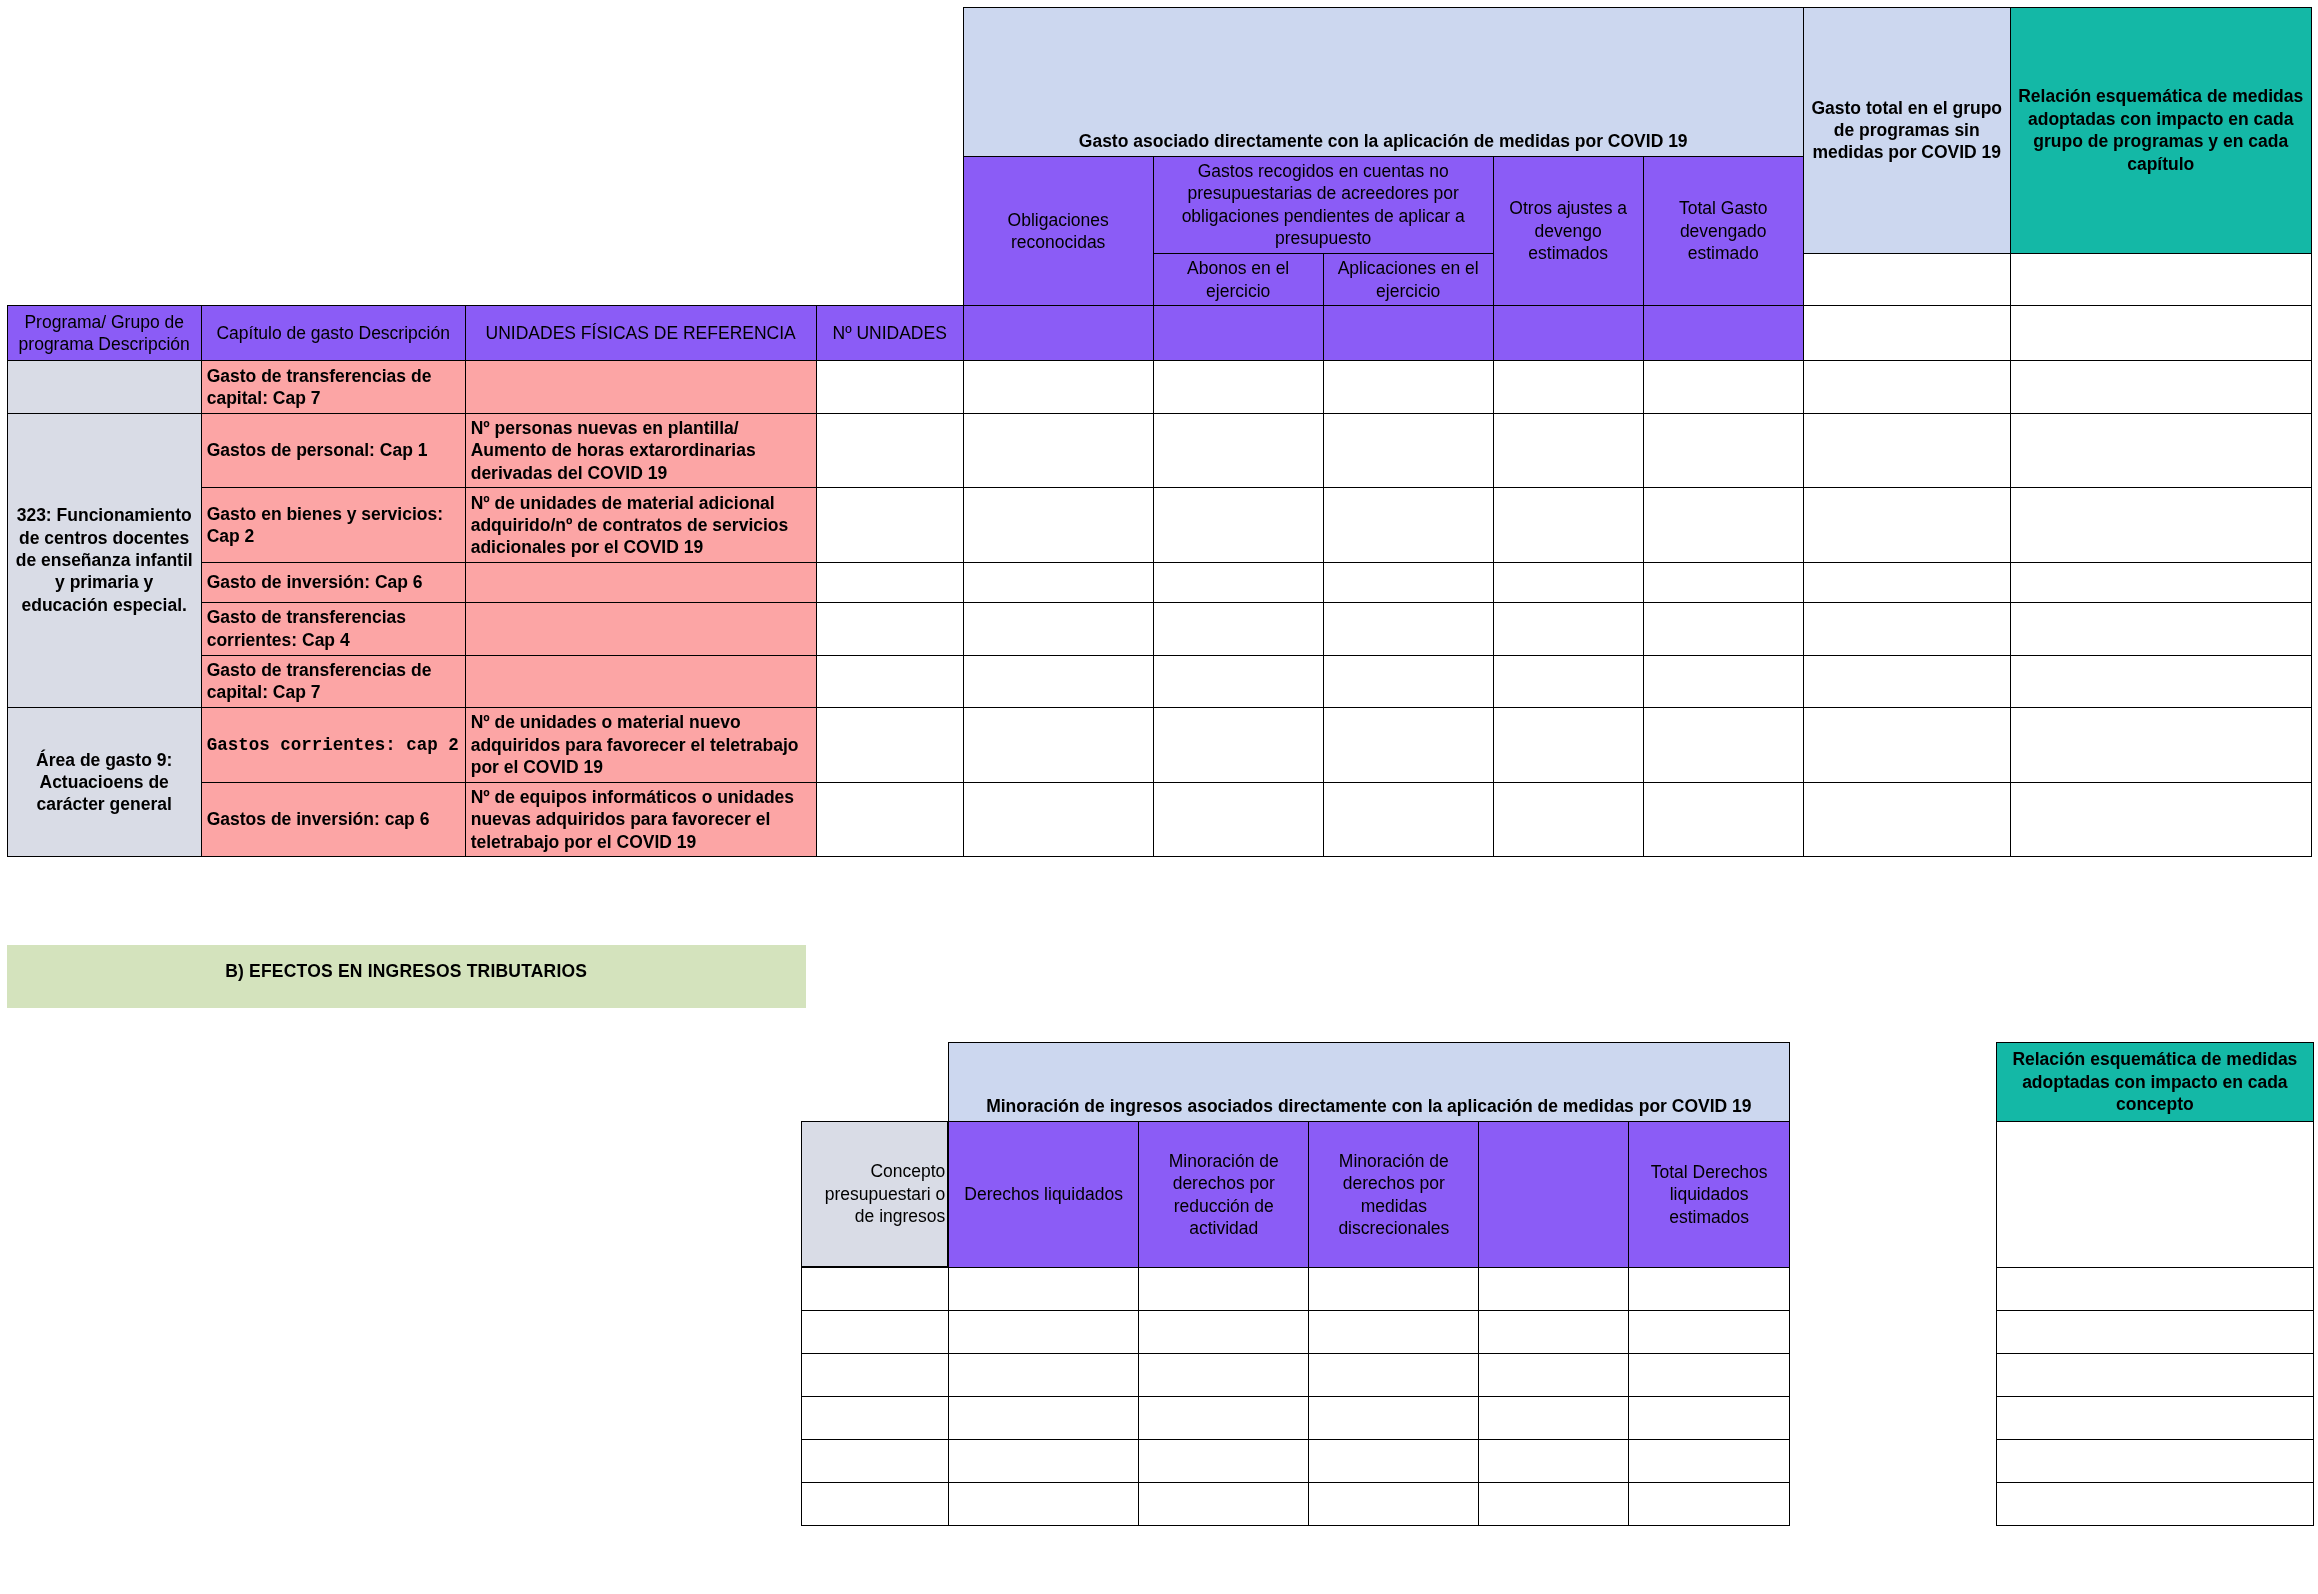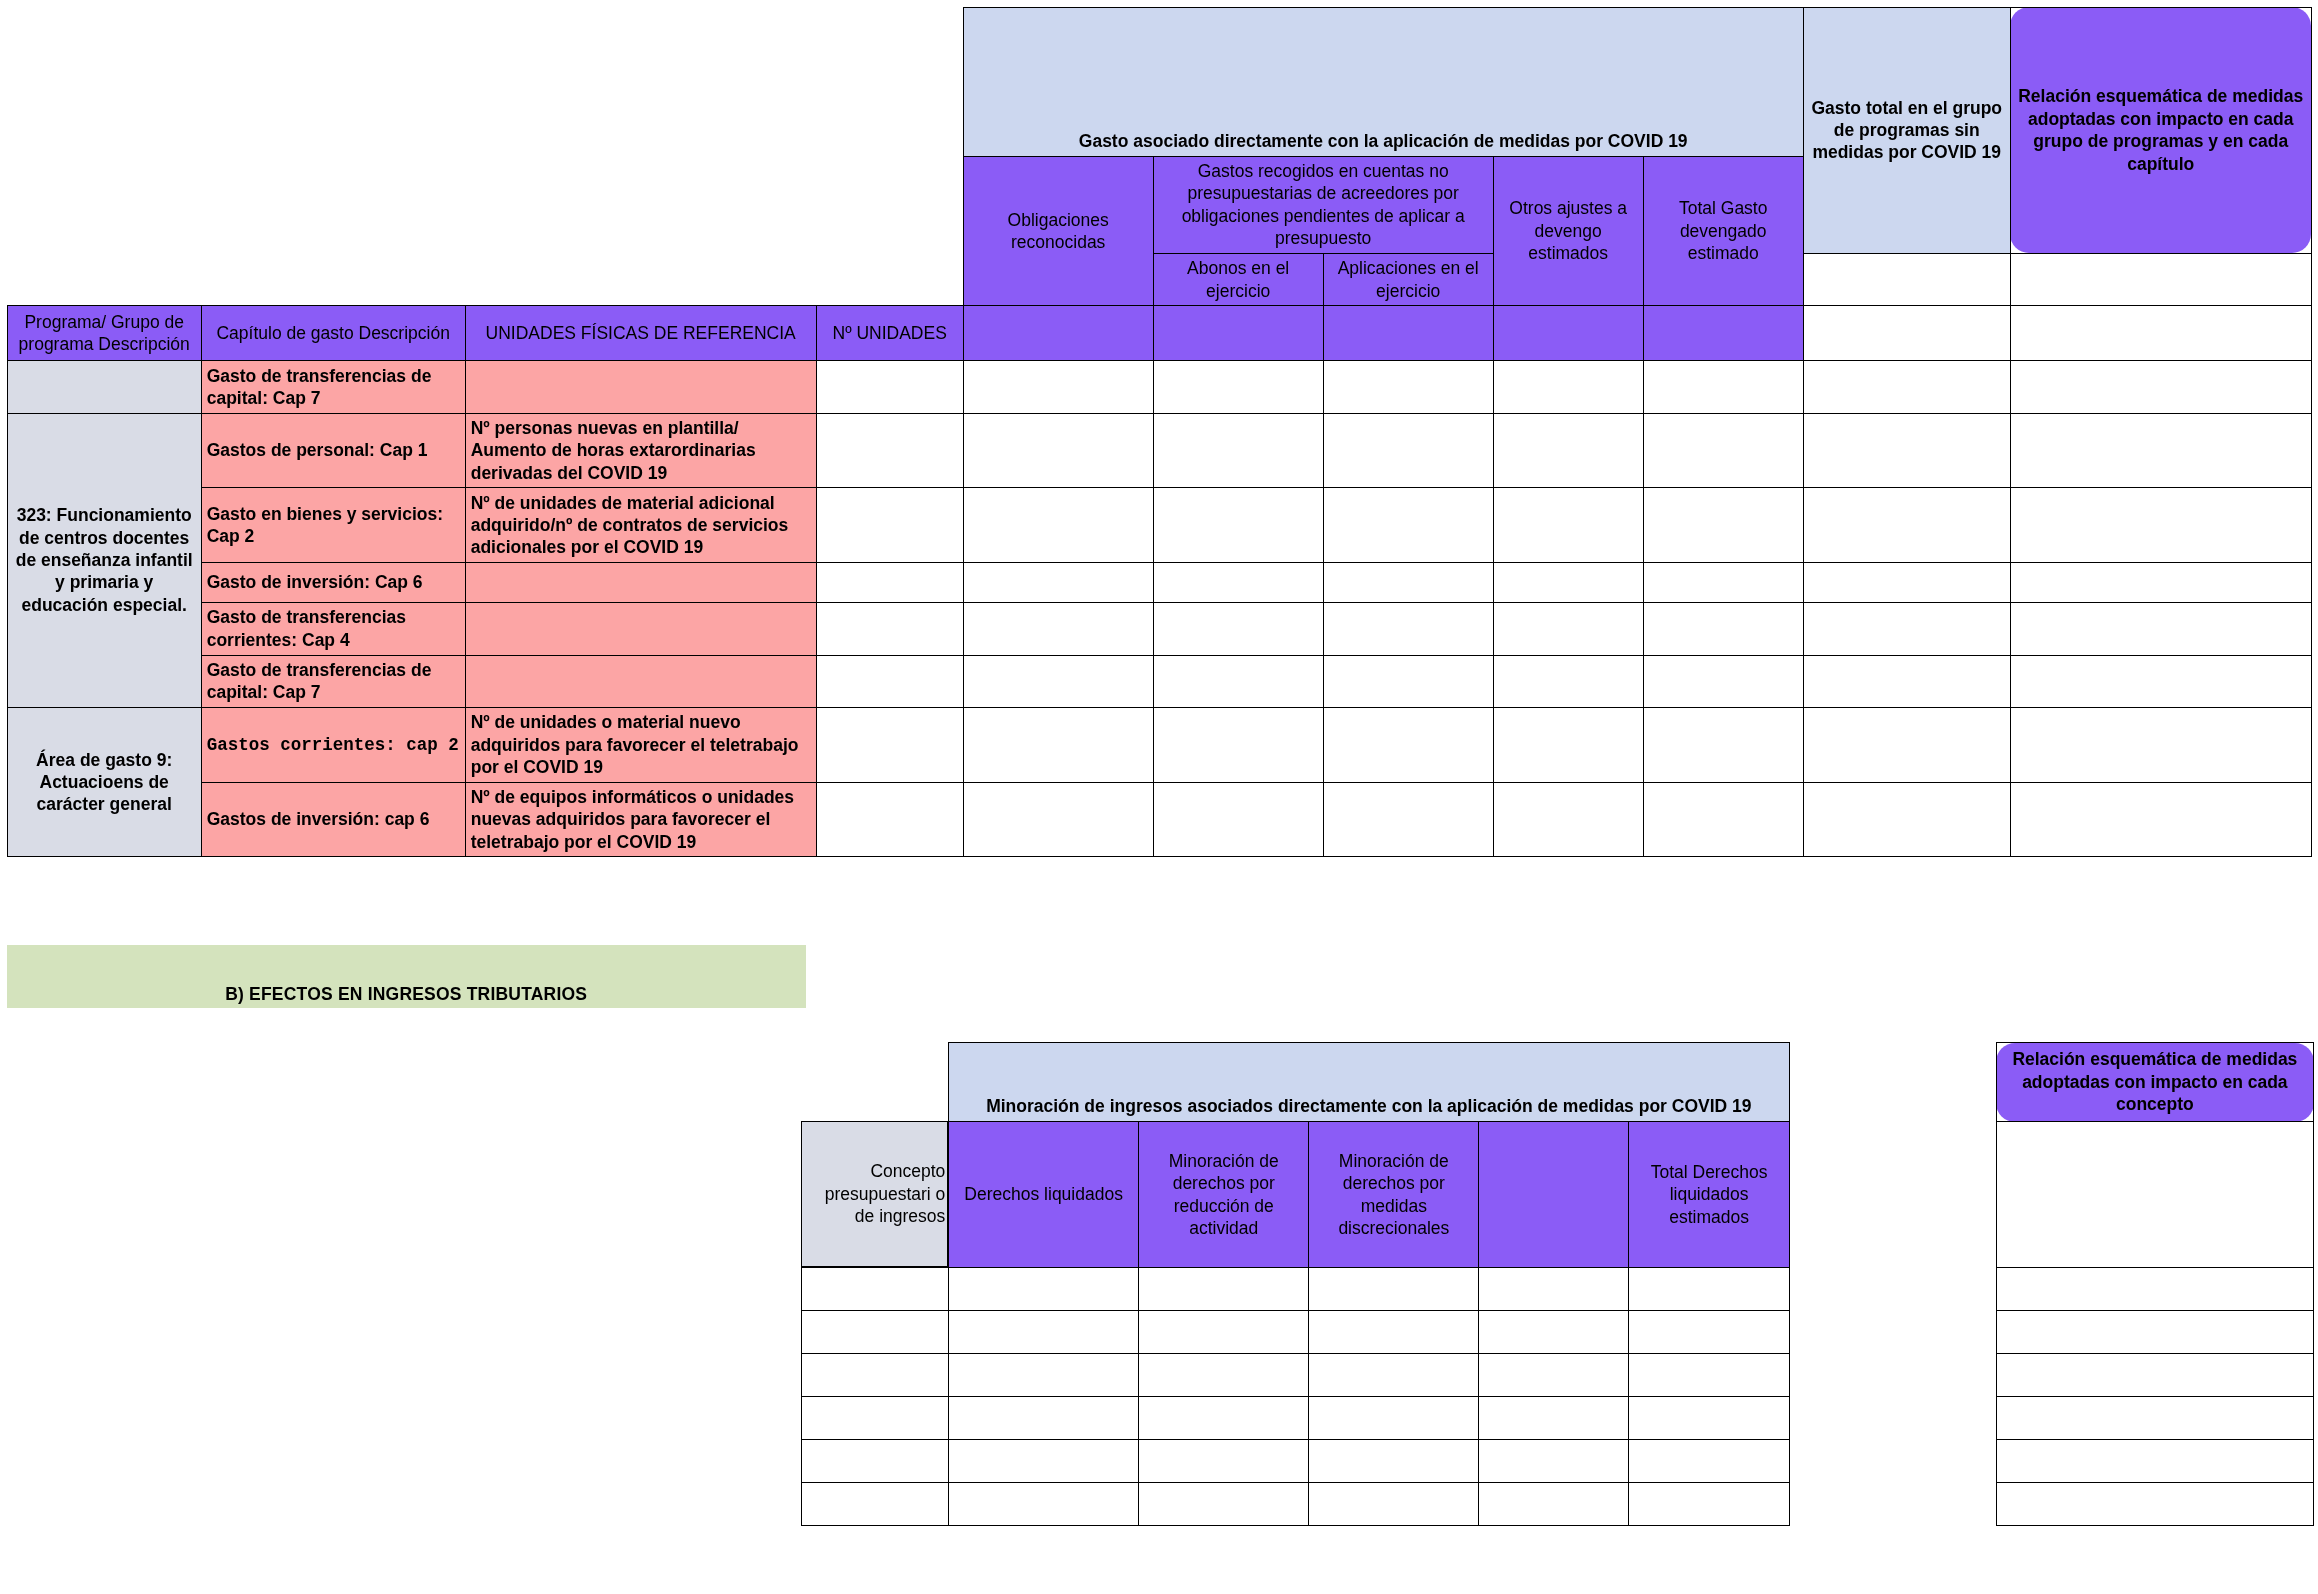--- a/index.html
+++ b/index.html
@@ -26,21 +26,21 @@
     padding: 3.3px 5px;
     font-size: 17.5px;
     line-height: 1.28;
     font-weight: normal;
     vertical-align: middle;
     box-sizing: border-box;
     background: #ffffff;
   }
   .hdr-grey-n { background: #8b5cf6; text-align: center; font-weight: normal; margin-top: 8px; }
   .hdr-blue   { background: #ccd7ef; text-align: center; font-weight: bold; vertical-align: bottom; }
-  .hdr-green  { background: #8b5cf6; text-align: center; font-weight: bold; border-radius: 19px; }
+  .hdr-green  { background: #14b8a6; text-align: center; font-weight: bold; }
   .cell-grey  { background: #fca5a5; text-align: left; font-weight: bold; }
   .cell-grey-c{ background: #d9dce6; text-align: center; font-weight: bold; }
   .empty      { background: #ffffff; }
   .nb         { border: none; background: transparent; }
 
   
   #table1-wrap {
     position: absolute;
     left: 6.7px;
     top: 6.7px;
@@ -52,21 +52,21 @@
   #sectionB {
     position: absolute;
     left: 6.7px;
     top: 945px;
     width: 799px;
     height: 63px;
     background: #d4e3bd;
     display: flex;
     align-items: flex-end;
     justify-content: center;
-    padding-bottom: 3px;
+    padding-bottom: 26px;
     box-sizing: border-box;
   }
   #sectionB span {
     font-size: 17.5px;
     font-weight: bold;
     letter-spacing: 0.2px;
   }
 
   
   #table2-wrap {

